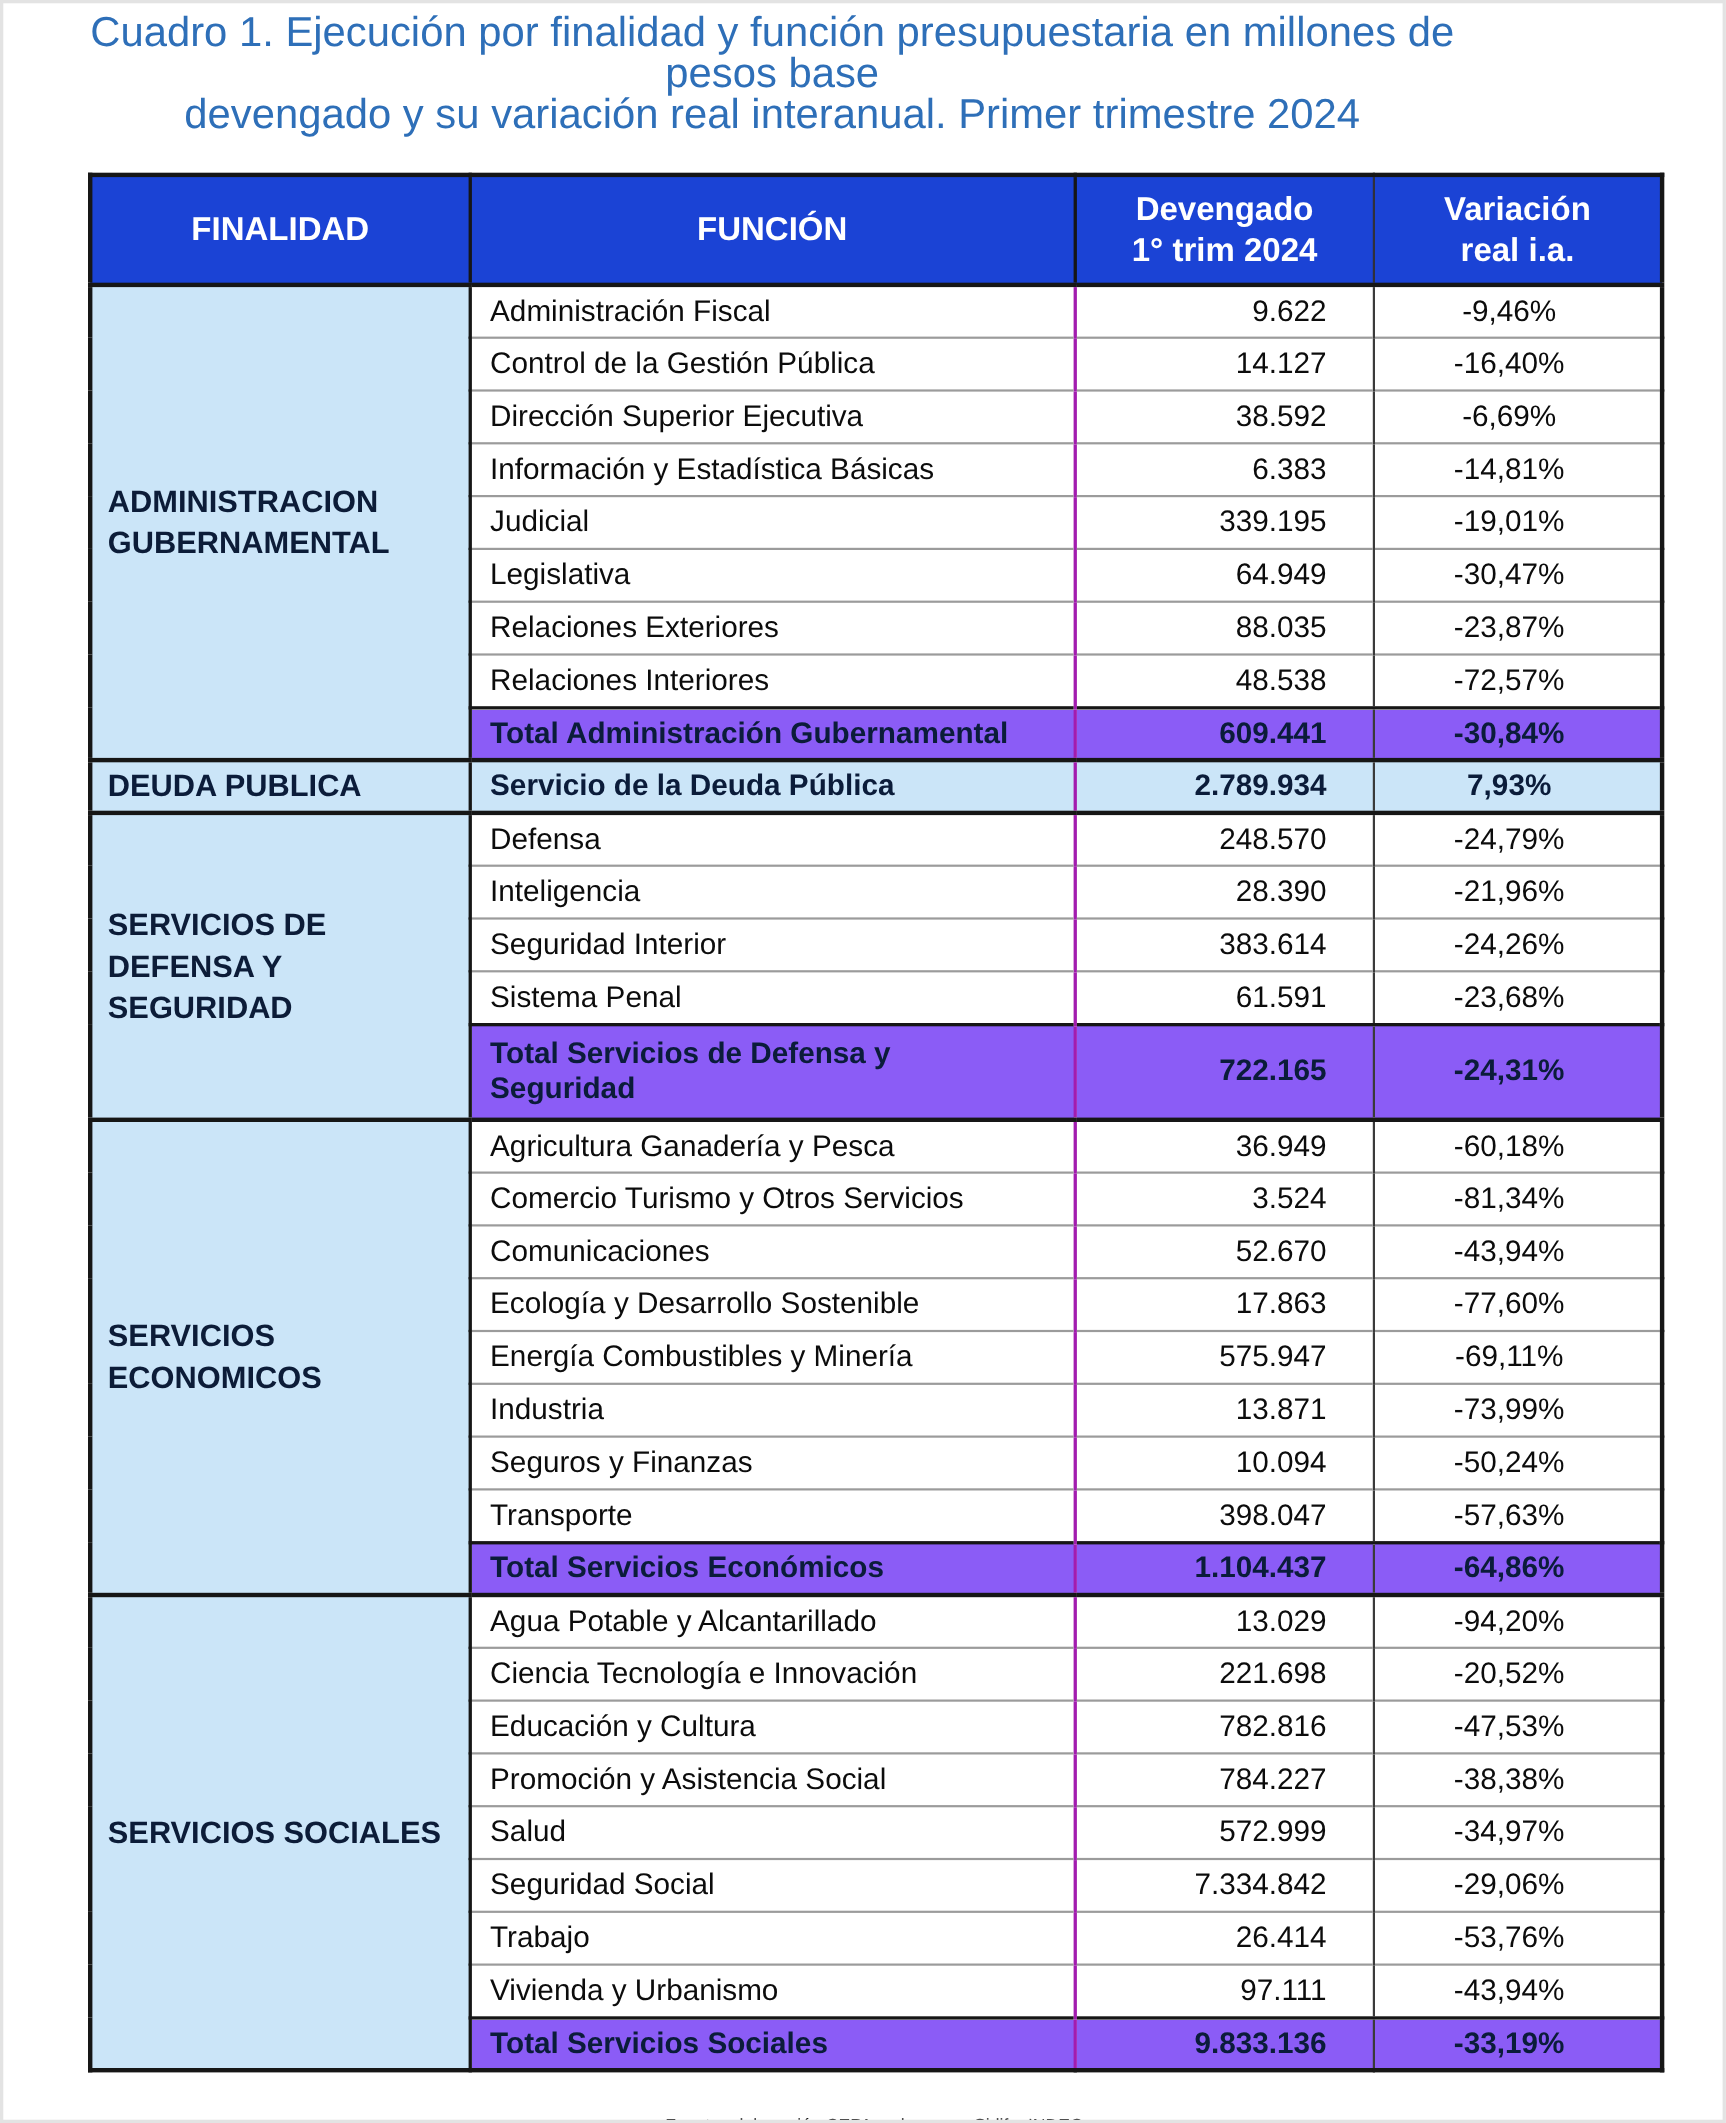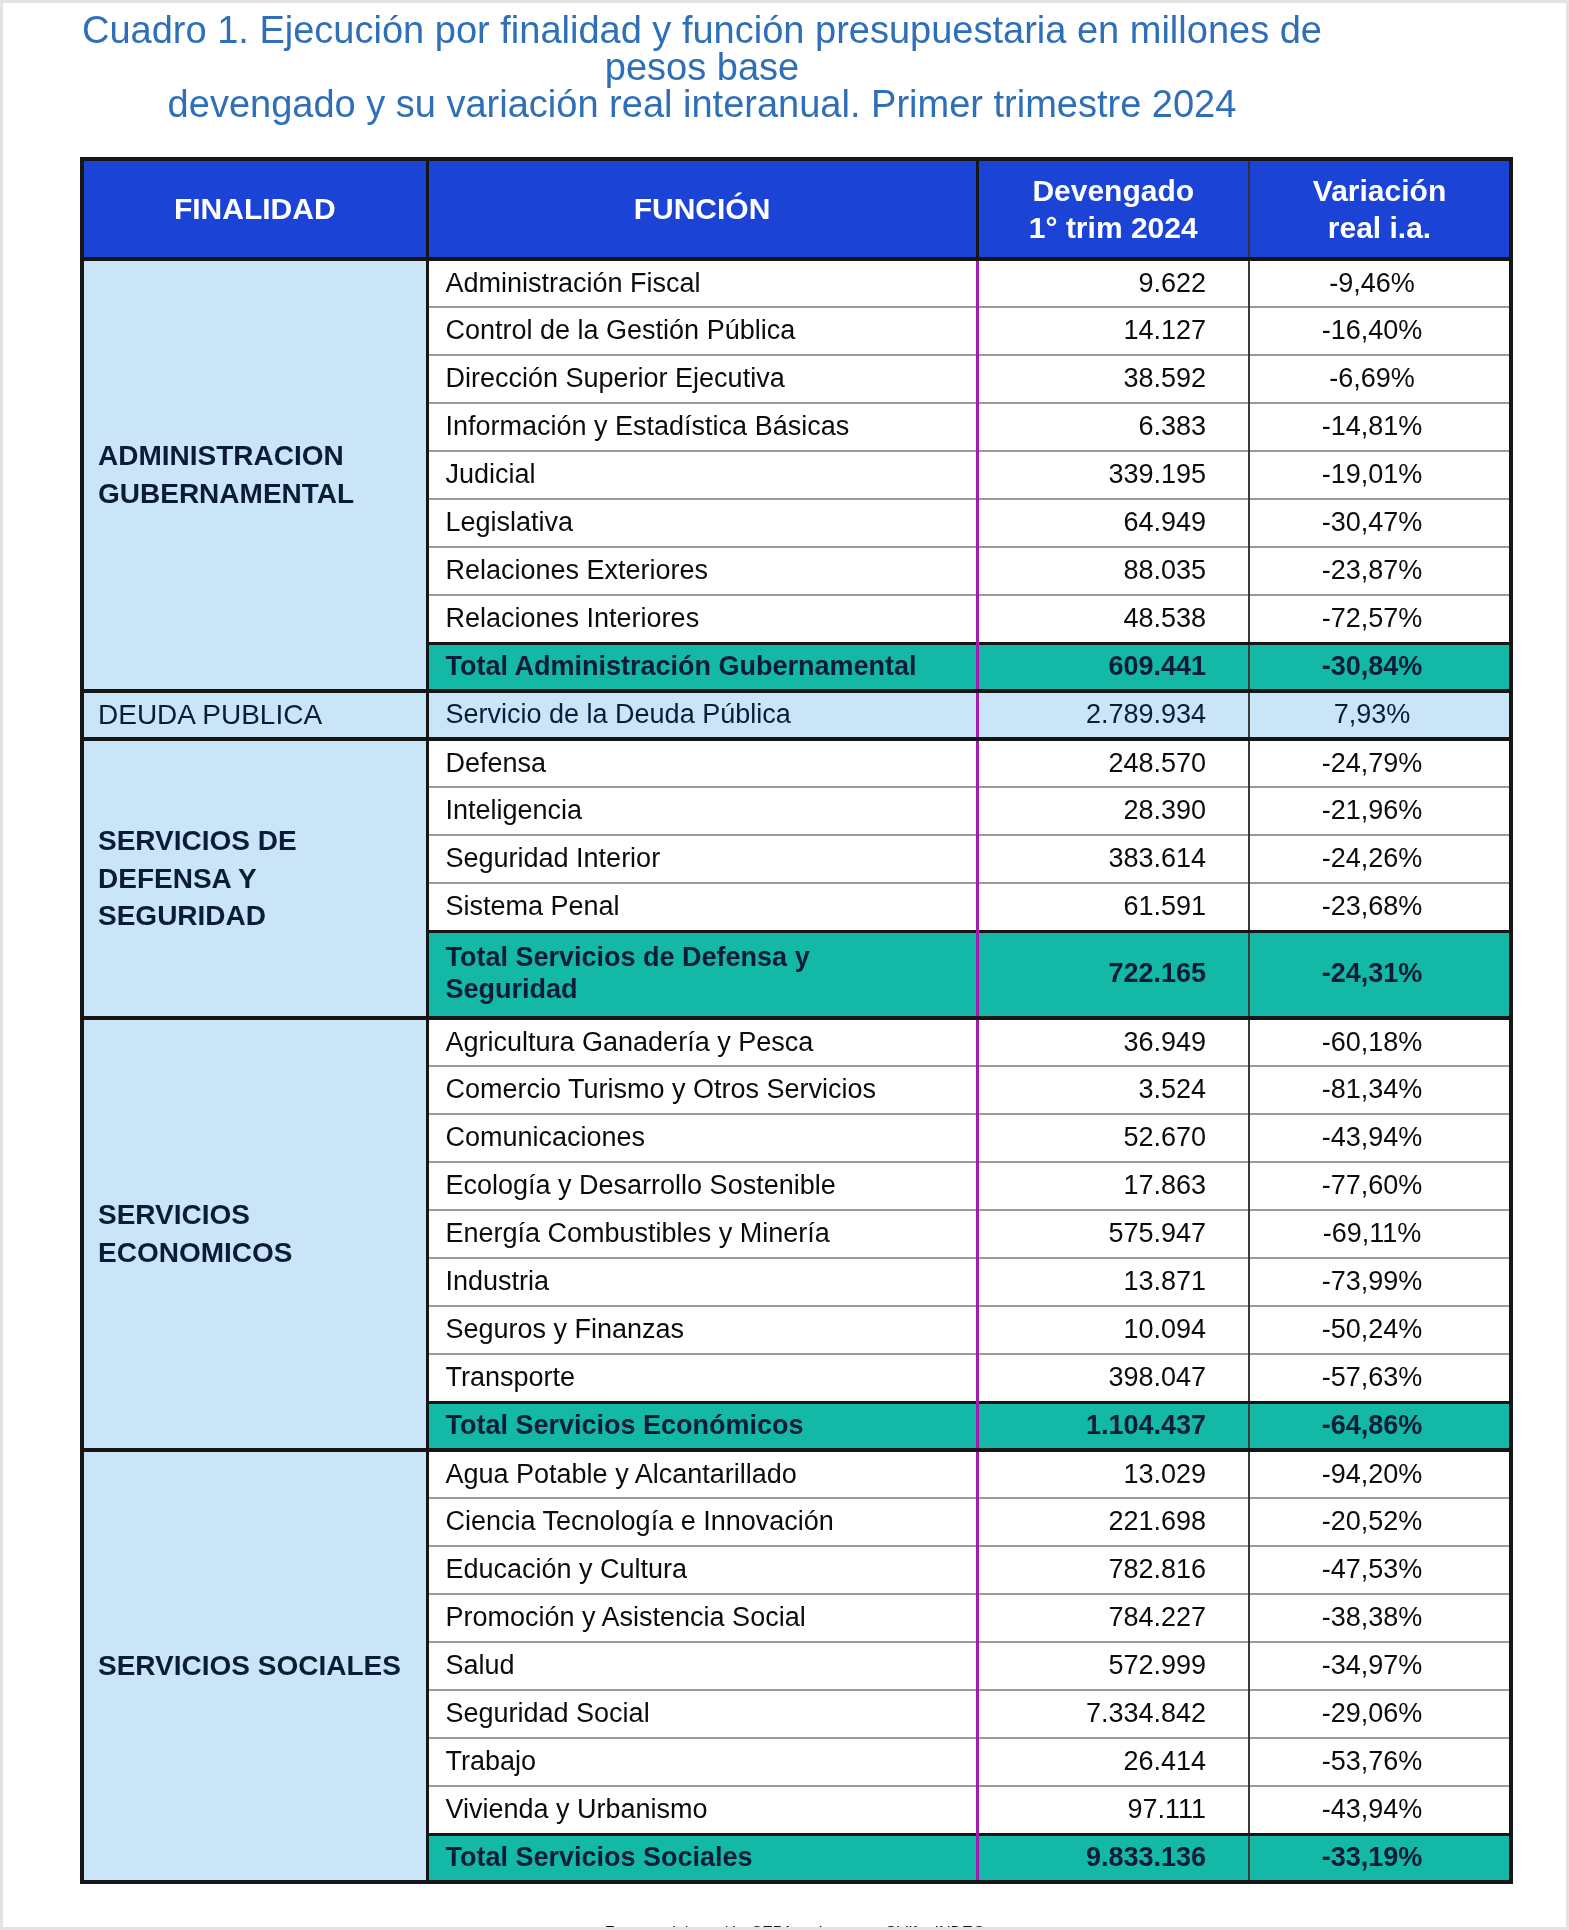--- a/index.html
+++ b/index.html
@@ -66,25 +66,25 @@
     line-height: 1.35;
     padding-left: 14px;
     border-right: 3px solid #161616;
   }
   td.fun { padding-left: 17px; border-right: 3px solid #a21caf; }
   td.dev { text-align: right; padding-right: 42px; border-right: 2px solid #3a3a3a; }
   td.var { text-align: center; padding-right: 16px; }
   tr.sec-start td { border-top: 4px solid #161616; }
   tr.total td {
     border-top: 3px solid #161616;
-    background: #14b8a6;
+    background: #8b5cf6;
     font-weight: 700;
     color: #0b1c3a;
   }
-  tr.hl td { background: #cbe5f8; font-weight: 400; color: #0b1c3a; }
+  tr.hl td { background: #cbe5f8; font-weight: 700; color: #0b1c3a; }
   tr.tall { height: 87px; }
   .footer {
     text-align: center;
     font-size: 16px;
     color: #101010;
     margin-top: 40px;
     width: 1429px;
     margin-left: 80px;
   }
 </style>

